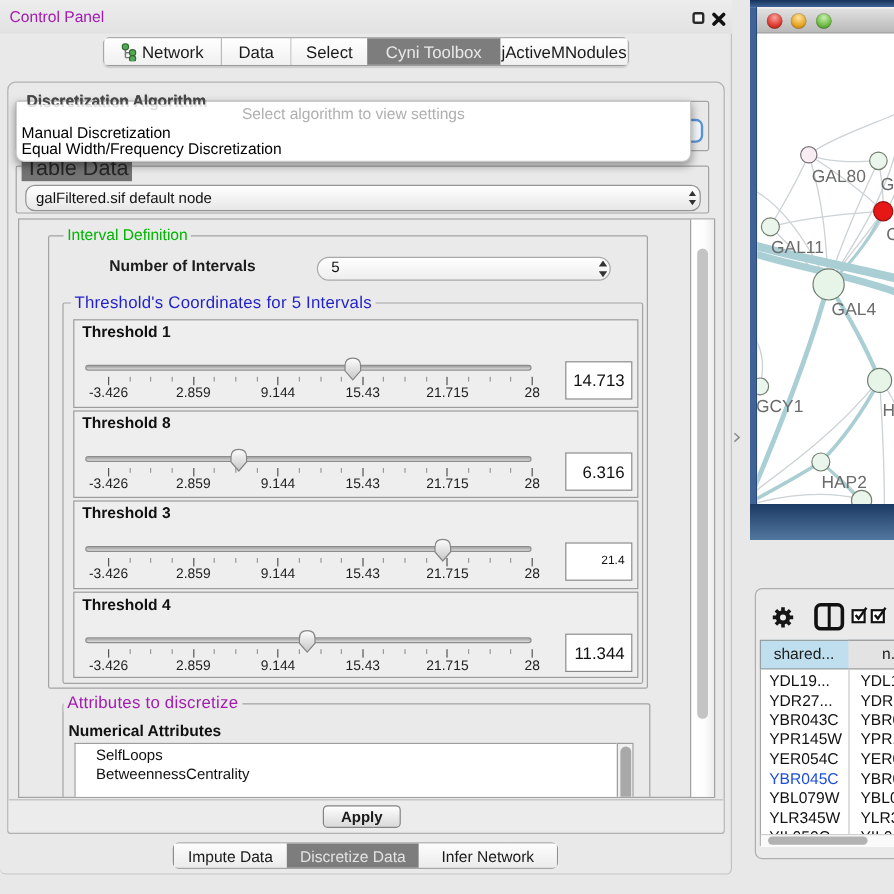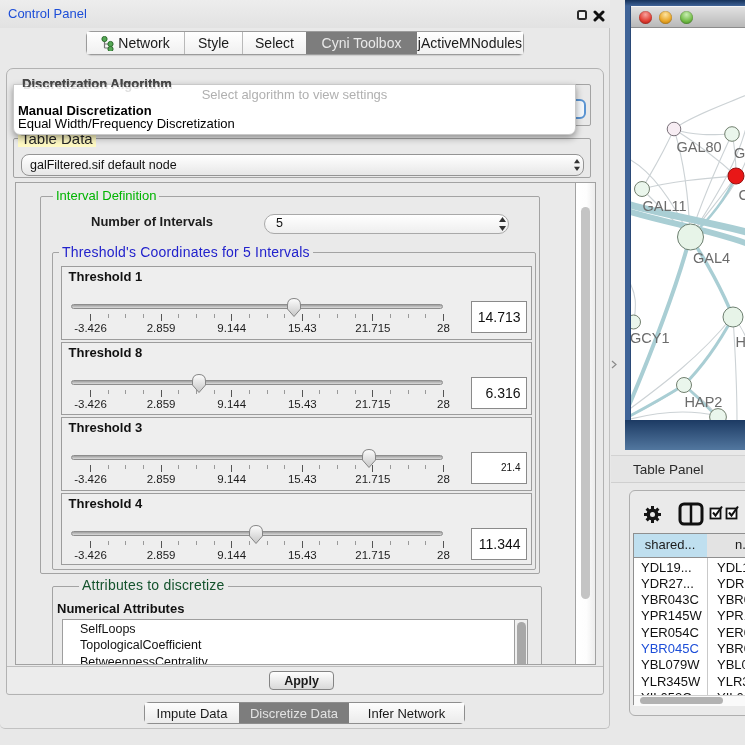--- a/index.html
+++ b/index.html
@@ -9,44 +9,44 @@
     <defs>
 <linearGradient id="thg" x1="0" y1="0" x2="0" y2="1">
 <stop offset="0" stop-color="#fdfdfd"></stop>
         <stop offset="1" stop-color="#c6c6c6"></stop>
 </linearGradient>
     </defs>
   </svg>
 <div style="position:relative;width:745px;height:745px;overflow:hidden;background:#e8e8e8">
 <div style="position:absolute;left:0;top:0;width:610px;height:729px;background:#e9e9e9;border-right:1px solid #c2c2c2;border-bottom:1px solid #c2c2c2;border-radius:0 0 5px 5px;">
       <div style="position:absolute;left:0;top:0;width:610px;height:28px;background:linear-gradient(#ededed,#e2e2e2);"></div>
-      <div style="position:absolute;left:8px;top:6px;font-size:13px;color:#1d4ed8;">Control Panel</div>
+      <div style="position:absolute;left:8px;top:6px;font-size:13px;color:#a21caf;">Control Panel</div>
       <div style="position:absolute;left:577px;top:10px;width:10px;height:10px;border:2px solid #2b2b2b;border-radius:2.5px;background:#f4f4f4;"></div>
       <svg style="position:absolute;left:593px;top:10px" width="12" height="12" viewBox="0 0 12 12">
         <path d="M2,2 L10,10 M10,2 L2,10" stroke="#111" stroke-width="3" stroke-linecap="round"></path>
       </svg>
       <div style="position:absolute;left:86px;top:31px;width:438px;height:24px;border:1px solid #9b9b9b;border-radius:5px;background:#fff;box-shadow:0 1px 1px rgba(0,0,0,0.12);overflow:hidden;"></div>
       <div style="position:absolute;left:87px;top:32px;width:97px;height:22px;background:linear-gradient(#ffffff,#f0f0f0);color:#1a1a1a;display:flex;align-items:center;justify-content:center;font-size:14px;"><svg width="13" height="15" viewBox="0 0 13 15" style="margin-right:4px">
           <path d="M3.5,3.5 L3.5,12 M3.5,8 L9,8 M3.5,12 L9,12" stroke="#777" stroke-width="1.2" fill="none"></path>
           <circle cx="3.5" cy="3" r="2.6" fill="#55a855" stroke="#2e6b2e"></circle>
           <circle cx="9.5" cy="8" r="2.6" fill="#55a855" stroke="#2e6b2e"></circle>
           <circle cx="9.5" cy="13" r="2.6" fill="#55a855" stroke="#2e6b2e"></circle>
         </svg>Network</div>
       <div style="position:absolute;left:184px;top:32px;width:1px;height:22px;background:#b9b9b9;"></div>
-      <div style="position:absolute;left:185px;top:32px;width:57px;height:22px;background:linear-gradient(#ffffff,#f0f0f0);color:#1a1a1a;display:flex;align-items:center;justify-content:center;font-size:14px;">Style</div>
+      <div style="position:absolute;left:185px;top:32px;width:57px;height:22px;background:linear-gradient(#ffffff,#f0f0f0);color:#1a1a1a;display:flex;align-items:center;justify-content:center;font-size:14px;">Data</div>
       <div style="position:absolute;left:242px;top:32px;width:1px;height:22px;background:#b9b9b9;"></div>
       <div style="position:absolute;left:243px;top:32px;width:63px;height:22px;background:linear-gradient(#ffffff,#f0f0f0);color:#1a1a1a;display:flex;align-items:center;justify-content:center;font-size:14px;">Select</div>
       <div style="position:absolute;left:417px;top:32px;width:106px;height:22px;background:linear-gradient(#ffffff,#f0f0f0);color:#1a1a1a;display:flex;align-items:center;justify-content:center;font-size:14px;">jActiveMNodules</div>
       <div style="position:absolute;left:306px;top:32px;width:111px;height:22px;background:#7d7d7d;color:#e9e9e9;display:flex;align-items:center;justify-content:center;font-size:14px;">Cyni Toolbox</div>
       <div style="position:absolute;left:6px;top:68px;width:598px;height:627px;background:#e9e9e9;border:1px solid #b2b2b2;border-radius:7px 7px 3px 3px;overflow:hidden;">
         <div style="position:absolute;left:6px;top:15px;width:578px;height:42px;border:1px solid #a3a3a3;border-radius:2px;"></div>
         <div style="position:absolute;left:440px;top:30px;width:139px;height:20px;border-radius:6px;background:#f4f8fc;border:2.5px solid #5a94d2;"></div>
         <div style="position:absolute;left:15px;top:7px;font-size:13px;font-weight:bold;color:#474747;">Discretization Algorithm</div>
         <div style="position:absolute;left:6px;top:69px;width:578px;height:40px;border:1px solid #a3a3a3;border-radius:2px;"></div>
-        <div style="position:absolute;left:11px;top:61px;background:#fef9c3;padding:0 3px;font-size:15px;color:#262626;">Table Data</div>
+        <div style="position:absolute;left:11px;top:61px;background:#737373;padding:0 3px;font-size:18px;color:#262626;">Table Data</div>
         <div style="position:absolute;left:14px;top:85px;width:563px;height:22px;border:1px solid #949494;border-radius:8px;background:linear-gradient(#ffffff,#e7e7e7);"></div>
         <div style="position:absolute;left:23px;top:89px;font-size:12.5px;color:#111;">galFiltered.sif default node</div>
         <svg style="position:absolute;left:566px;top:90px" width="8" height="12" viewBox="0 0 9 14">
           <path d="M4.5,0 L8,5 L1,5 Z" fill="#333"></path>
           <path d="M4.5,14 L8,9 L1,9 Z" fill="#333"></path>
         </svg>
         <div style="position:absolute;left:8px;top:113px;width:581px;height:483px;border:1px solid #a2a2a2;background:#eaeaea;overflow:hidden;">
           <div style="position:absolute;left:0px;top:0px;width:579px;height:481px;">
             <div style="position:absolute;left:24px;top:13px;width:500px;height:378px;border:1px solid #a3a3a3;border-radius:2px;"></div>
             <div style="position:absolute;left:37px;top:5px;background:#eaeaea;padding:0 3px;font-size:13px;color:#00b400;">Interval Definition</div>
@@ -197,37 +197,36 @@
               <div style="position:absolute;left:210.3px;top:55px;width:61px;text-align:center;font-size:11.5px;color:#1c1c1c;">15.43</div>
               <div style="position:absolute;left:280.9px;top:55px;width:61px;text-align:center;font-size:11.5px;color:#1c1c1c;">21.715</div>
               <div style="position:absolute;left:351.5px;top:55px;width:61px;text-align:center;font-size:11.5px;color:#1c1c1c;">28</div>
               <svg style="position:absolute;left:186.4px;top:30px" width="16" height="21" viewBox="0 0 16 21">
                 <path d="M1.5,8 Q1.5,1.5 8,1.5 Q14.5,1.5 14.5,8 L14.5,12 L8,19.5 L1.5,12 Z" fill="url(#thg)" stroke="#858585" stroke-width="1"></path>
               </svg>
               <div style="position:absolute;left:409px;top:33.5px;width:56px;height:32px;background:#fff;border:1px solid #8a8a8a;"></div>
               <div style="position:absolute;left:409px;top:33.5px;width:50px;height:32px;line-height:32px;text-align:right;font-size:14px;color:#111;">11.344</div>
             </div>
             <div style="position:absolute;left:35.5px;top:403px;width:490px;height:90px;border:1px solid #a3a3a3;border-radius:2px;"></div>
-            <div style="position:absolute;left:37px;top:394px;background:#eaeaea;padding:0 3px;font-size:14px;letter-spacing:0.2px;color:#14532d;margin-left:26px;">Attributes to discretize</div>
+            <div style="position:absolute;left:37px;top:394px;background:#eaeaea;padding:0 3px;font-size:14px;letter-spacing:0.2px;color:#a21caf;">Attributes to discretize</div>
             <div style="position:absolute;left:41px;top:418px;font-size:13px;font-weight:bold;color:#111;">Numerical Attributes</div>
             <div style="position:absolute;left:46px;top:436px;width:452px;height:50px;background:#fff;border:1px solid #9e9e9e;border-right:none;"></div>
             <div style="position:absolute;left:47px;top:438px;width:440px;height:48px;overflow:hidden;">
               <div style="height:16.3px;padding-left:17px;font-size:12.5px;color:#111;line-height:16px">SelfLoops</div>
-              <div style="height:16.3px;padding-left:17px;font-size:12.5px;color:#111;line-height:16px">TopologicalCoefficient</div>
               <div style="height:16.3px;padding-left:17px;font-size:12.5px;color:#111;line-height:16px">BetweennessCentrality</div>
             </div>
             <div style="position:absolute;left:498px;top:436px;width:14px;height:50px;background:#f0f0f0;border:1px solid #9e9e9e;"></div>
             <div style="position:absolute;left:501px;top:439px;width:9px;height:47px;background:#a8a8a8;border-radius:5px;"></div>
           </div>
         </div>
         <div style="position:absolute;left:568px;top:114px;width:20px;height:481px;background:linear-gradient(90deg,#ffffff,#fdfdfd 55%,#ededed);border-left:1px solid #a2a2a2;"></div>
         <div style="position:absolute;left:574px;top:138px;width:9px;height:392px;background:#c4c4c4;border-radius:5px;"></div>
         <div style="position:absolute;left:6px;top:15px;width:563px;height:51px;background:#fff;border:1px solid #c9c9c9;border-radius:1px 1px 7px 7px;box-shadow:0 3px 7px rgba(0,0,0,0.38);">
           <div style="position:absolute;left:0;top:2px;width:100%;text-align:center;font-size:13px;color:#b0b0b0">Select algorithm to view settings</div>
-          <div style="position:absolute;left:4px;top:18px;font-size:13px;font-weight:bold;color:#000">Manual Discretization</div>
+          <div style="position:absolute;left:4px;top:18px;font-size:13px;font-weight:normal;color:#000">Manual Discretization</div>
           <div style="position:absolute;left:4px;top:31px;font-size:13px;color:#000">Equal Width/Frequency Discretization</div>
           <div style="position:absolute;left:9px;top:-8px;font-size:13px;font-weight:bold;color:rgba(60,60,60,0.16)">Discretization Algorithm</div>
         </div>
         <div style="position:absolute;left:15px;top:7px;height:11px;overflow:hidden;">
           <div style="font-size:13px;font-weight:bold;color:#474747">Discretization Algorithm</div>
         </div>
         <div style="position:absolute;left:0px;top:597px;width:596px;height:27px;background:#ececec;border-top:1px solid #bdbdbd;"></div>
         <div style="position:absolute;left:262px;top:602px;width:65px;height:19px;background:linear-gradient(#fefefe,#d9d9d9);border:1px solid #848484;border-radius:4px;text-align:center;line-height:19px;font-size:12.5px;font-weight:bold;color:#1a1a1a;">Apply</div>
       </div>
       <div style="position:absolute;left:144px;top:702px;width:321px;height:22px;border:1px solid #8e8e8e;border-radius:5px;background:#fff;overflow:hidden;"></div>
@@ -288,23 +287,20 @@
         <text x="45.5" y="124" font-size="14.5" fill="#6b6b6b" font-family="&quot;Liberation Sans&quot;, sans-serif">GAL80</text>
         <text x="103" y="130" font-size="14.5" fill="#6b6b6b" font-family="&quot;Liberation Sans&quot;, sans-serif">GA</text>
         <text x="11.5" y="182.5" font-size="14.5" fill="#6b6b6b" font-family="&quot;Liberation Sans&quot;, sans-serif">GAL11</text>
         <text x="107.5" y="172" font-size="14.5" fill="#6b6b6b" font-family="&quot;Liberation Sans&quot;, sans-serif">C</text>
         <text x="62" y="234.5" font-size="14.5" fill="#6b6b6b" font-family="&quot;Liberation Sans&quot;, sans-serif">GAL4</text>
         <text x="-1" y="315" font-size="14.5" fill="#6b6b6b" font-family="&quot;Liberation Sans&quot;, sans-serif">GCY1</text>
         <text x="104.5" y="319" font-size="14.5" fill="#6b6b6b" font-family="&quot;Liberation Sans&quot;, sans-serif">H</text>
         <text x="53.5" y="378.5" font-size="14.5" fill="#6b6b6b" font-family="&quot;Liberation Sans&quot;, sans-serif">HAP2</text>
       </svg>
     </div>
-    <div style="position:absolute;left:611px;top:455px;width:134px;height:28px;background:#e5e5e5;border-top:1px solid #d2d2d2;border-bottom:1px solid #cfcfcf;">
-      <div style="position:absolute;left:22px;top:6px;font-size:13.5px;color:#2a2a2a;">Table Panel</div>
-    </div>
     <div style="position:absolute;left:629px;top:490px;width:120px;height:226px;background:#eaeaea;border:1px solid #aeaeae;border-radius:6px 0 0 6px;overflow:hidden;">
       <svg style="position:absolute;left:12px;top:13px" width="21" height="21" viewBox="0 0 21 21">
         <g fill="#151515">
           <circle cx="10.5" cy="10.5" r="6"></circle>
           <g stroke="#151515" stroke-width="3">
             <path d="M10.5,2 L10.5,19 M2,10.5 L19,10.5 M4.6,4.6 L16.4,16.4 M16.4,4.6 L4.6,16.4"></path>
           </g>
         </g>
         <circle cx="10.5" cy="10.5" r="2.5" fill="#e9e9e9"></circle>
       </svg>

